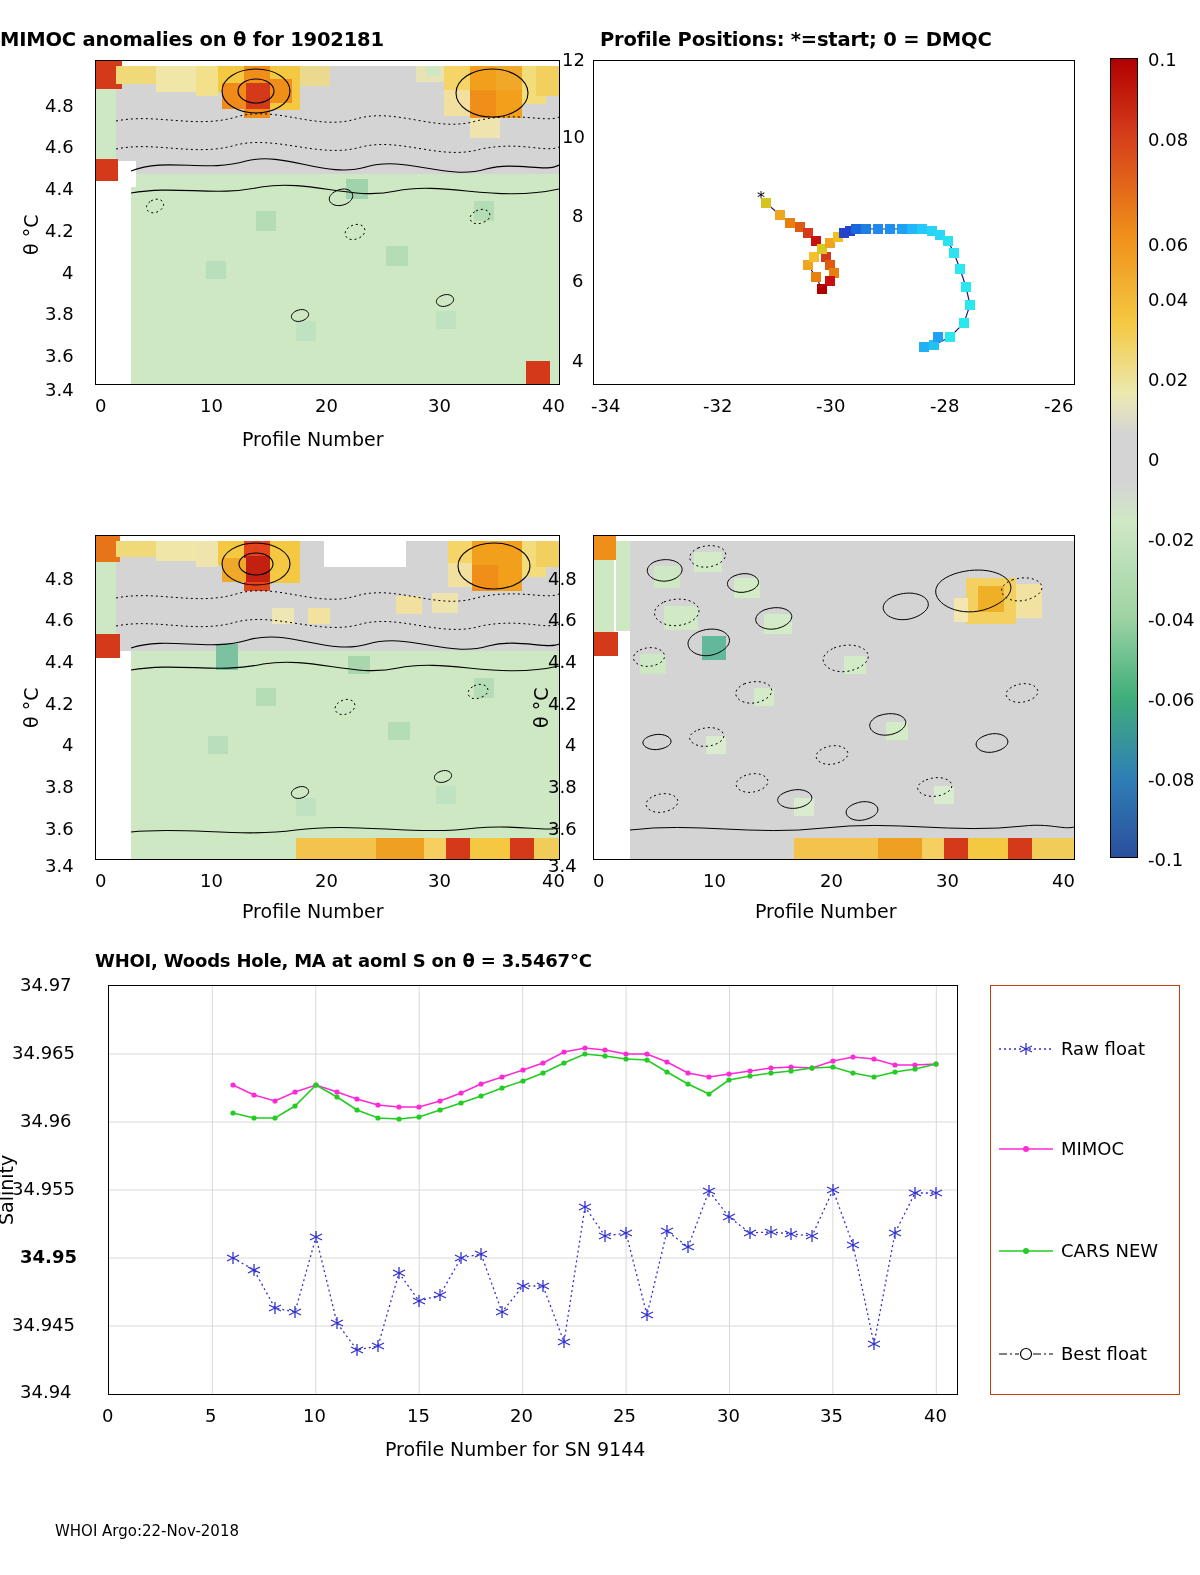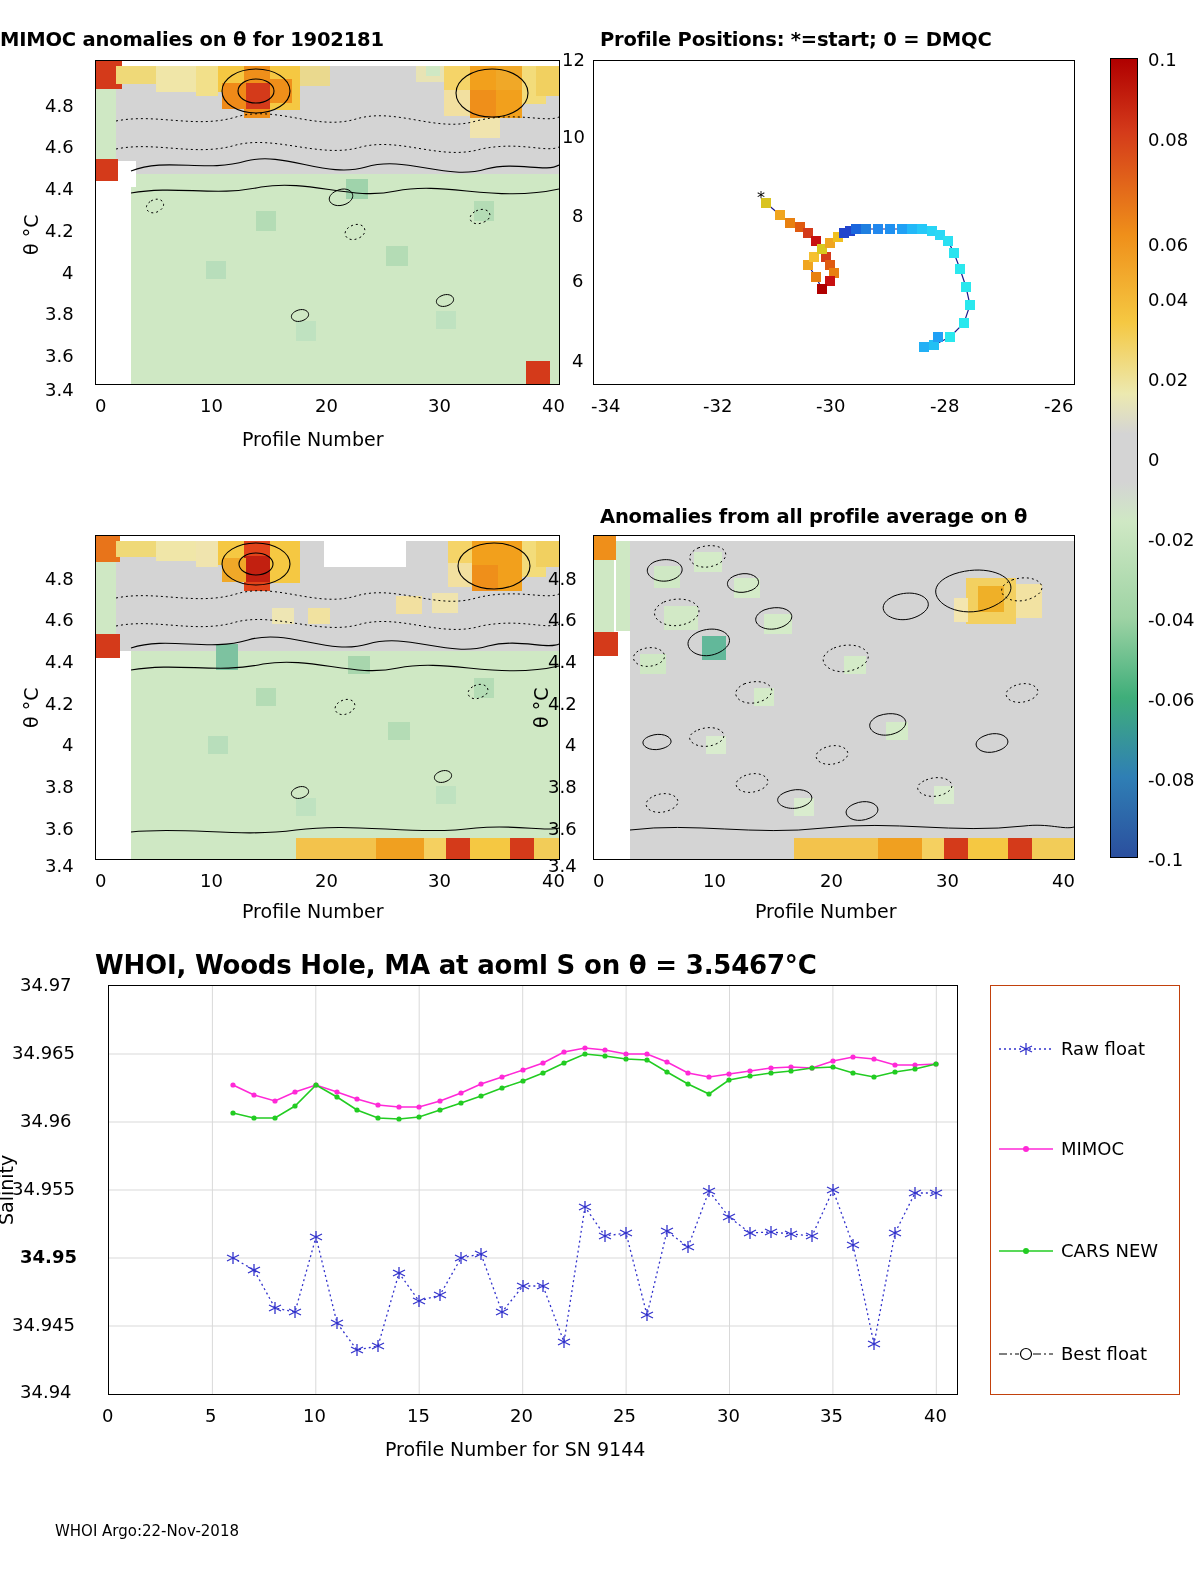--- a/index.html
+++ b/index.html
@@ -277,21 +277,20 @@
   <div class="tick-lbl" style="left:200px;top:400px;">10</div>
   <div class="tick-lbl" style="left:315px;top:400px;">20</div>
   <div class="tick-lbl" style="left:428px;top:400px;">30</div>
   <div class="tick-lbl" style="left:542px;top:400px;">40</div>
 
   <div class="ax-title" style="left:242px;top:430px;">Profile Number</div>
   <div class="ax-title rot" style="left:20px;top:258px;">θ °C</div>
 </div>
 
 <div class="panel" style="left:600px;top:470px;width:500px;height:470px;">
-  <div class="ttl" style="position:absolute;left:0;top:35px;width:496px;">Anomalies from all profile average on θ</div>
 
   <div class="axis-box" style="left:-7px;top:65px;width:482px;height:325px;">
     <svg width="480" height="323" viewBox="0 0 480 323">
       <rect x="0" y="0" width="480" height="323" fill="#ffffff"></rect>
       <rect x="36" y="5" width="444" height="297" fill="#d4d4d4"></rect>
       <rect x="0" y="0" width="22" height="24" fill="#ef8f1a"></rect>
       <rect x="0" y="24" width="20" height="72" fill="#cfe8c4"></rect>
       <rect x="0" y="96" width="24" height="24" fill="#d43a1a"></rect>
       <rect x="0" y="120" width="36" height="203" fill="#ffffff"></rect>
       <rect x="22" y="5" width="14" height="90" fill="#cfe8c4"></rect>
@@ -366,21 +365,21 @@
   <div class="tick-lbl" style="left:103px;top:400px;">10</div>
   <div class="tick-lbl" style="left:220px;top:400px;">20</div>
   <div class="tick-lbl" style="left:336px;top:400px;">30</div>
   <div class="tick-lbl" style="left:452px;top:400px;">40</div>
 
   <div class="ax-title" style="left:155px;top:430px;">Profile Number</div>
   <div class="ax-title rot" style="left:-70px;top:258px;">θ °C</div>
 </div>
 
 <div class="panel" style="left:0;top:940px;width:1200px;height:580px;">
-  <div class="ttl" style="position:absolute;left:95px;top:10px;width:880px;font-size:26px;">WHOI, Woods Hole, MA at aoml S on θ = 3.5467°C</div>
+  <div class="ttl" style="position:absolute;left:95px;top:10px;width:880px;font-size:18px;">WHOI, Woods Hole, MA at aoml S on θ = 3.5467°C</div>
 
   <div class="axis-box" style="left:108px;top:45px;width:850px;height:410px;">
     <svg width="848" height="408" viewBox="0 0 848 408">
 
       <g stroke="#d9d9d9" stroke-width="1">
         <line x1="0" y1="340.0" x2="848" y2="340.0"></line>
         <line x1="0" y1="272.0" x2="848" y2="272.0"></line>
         <line x1="0" y1="204.0" x2="848" y2="204.0"></line>
         <line x1="0" y1="136.0" x2="848" y2="136.0"></line>
         <line x1="0" y1="68.0" x2="848" y2="68.0"></line>

